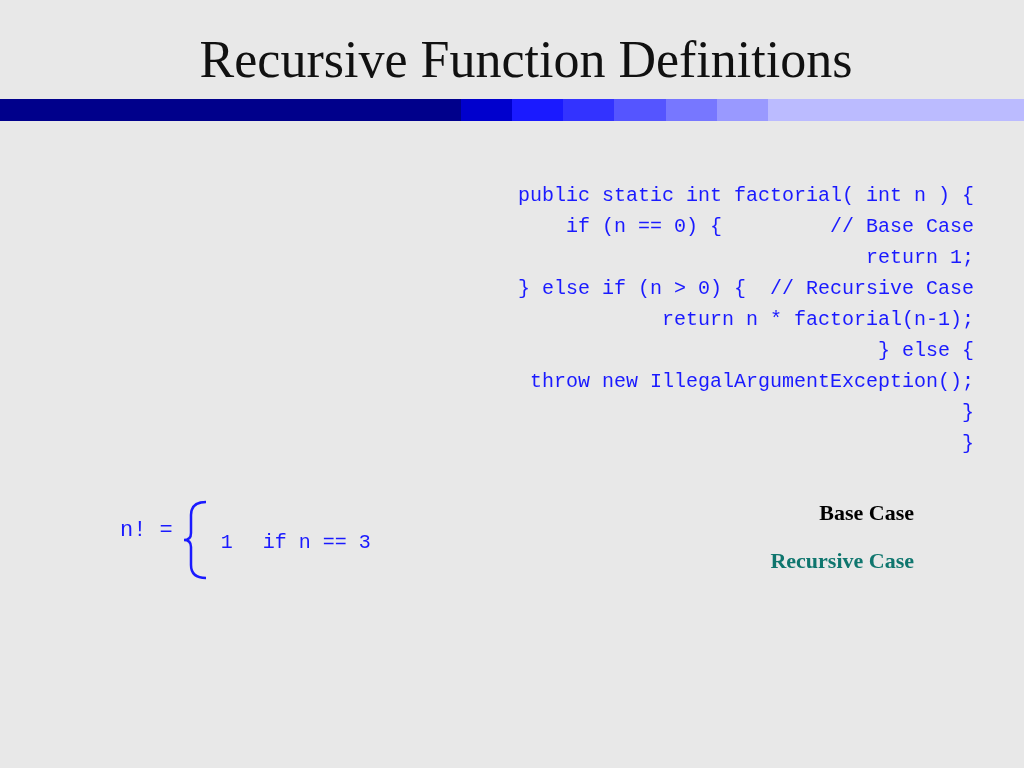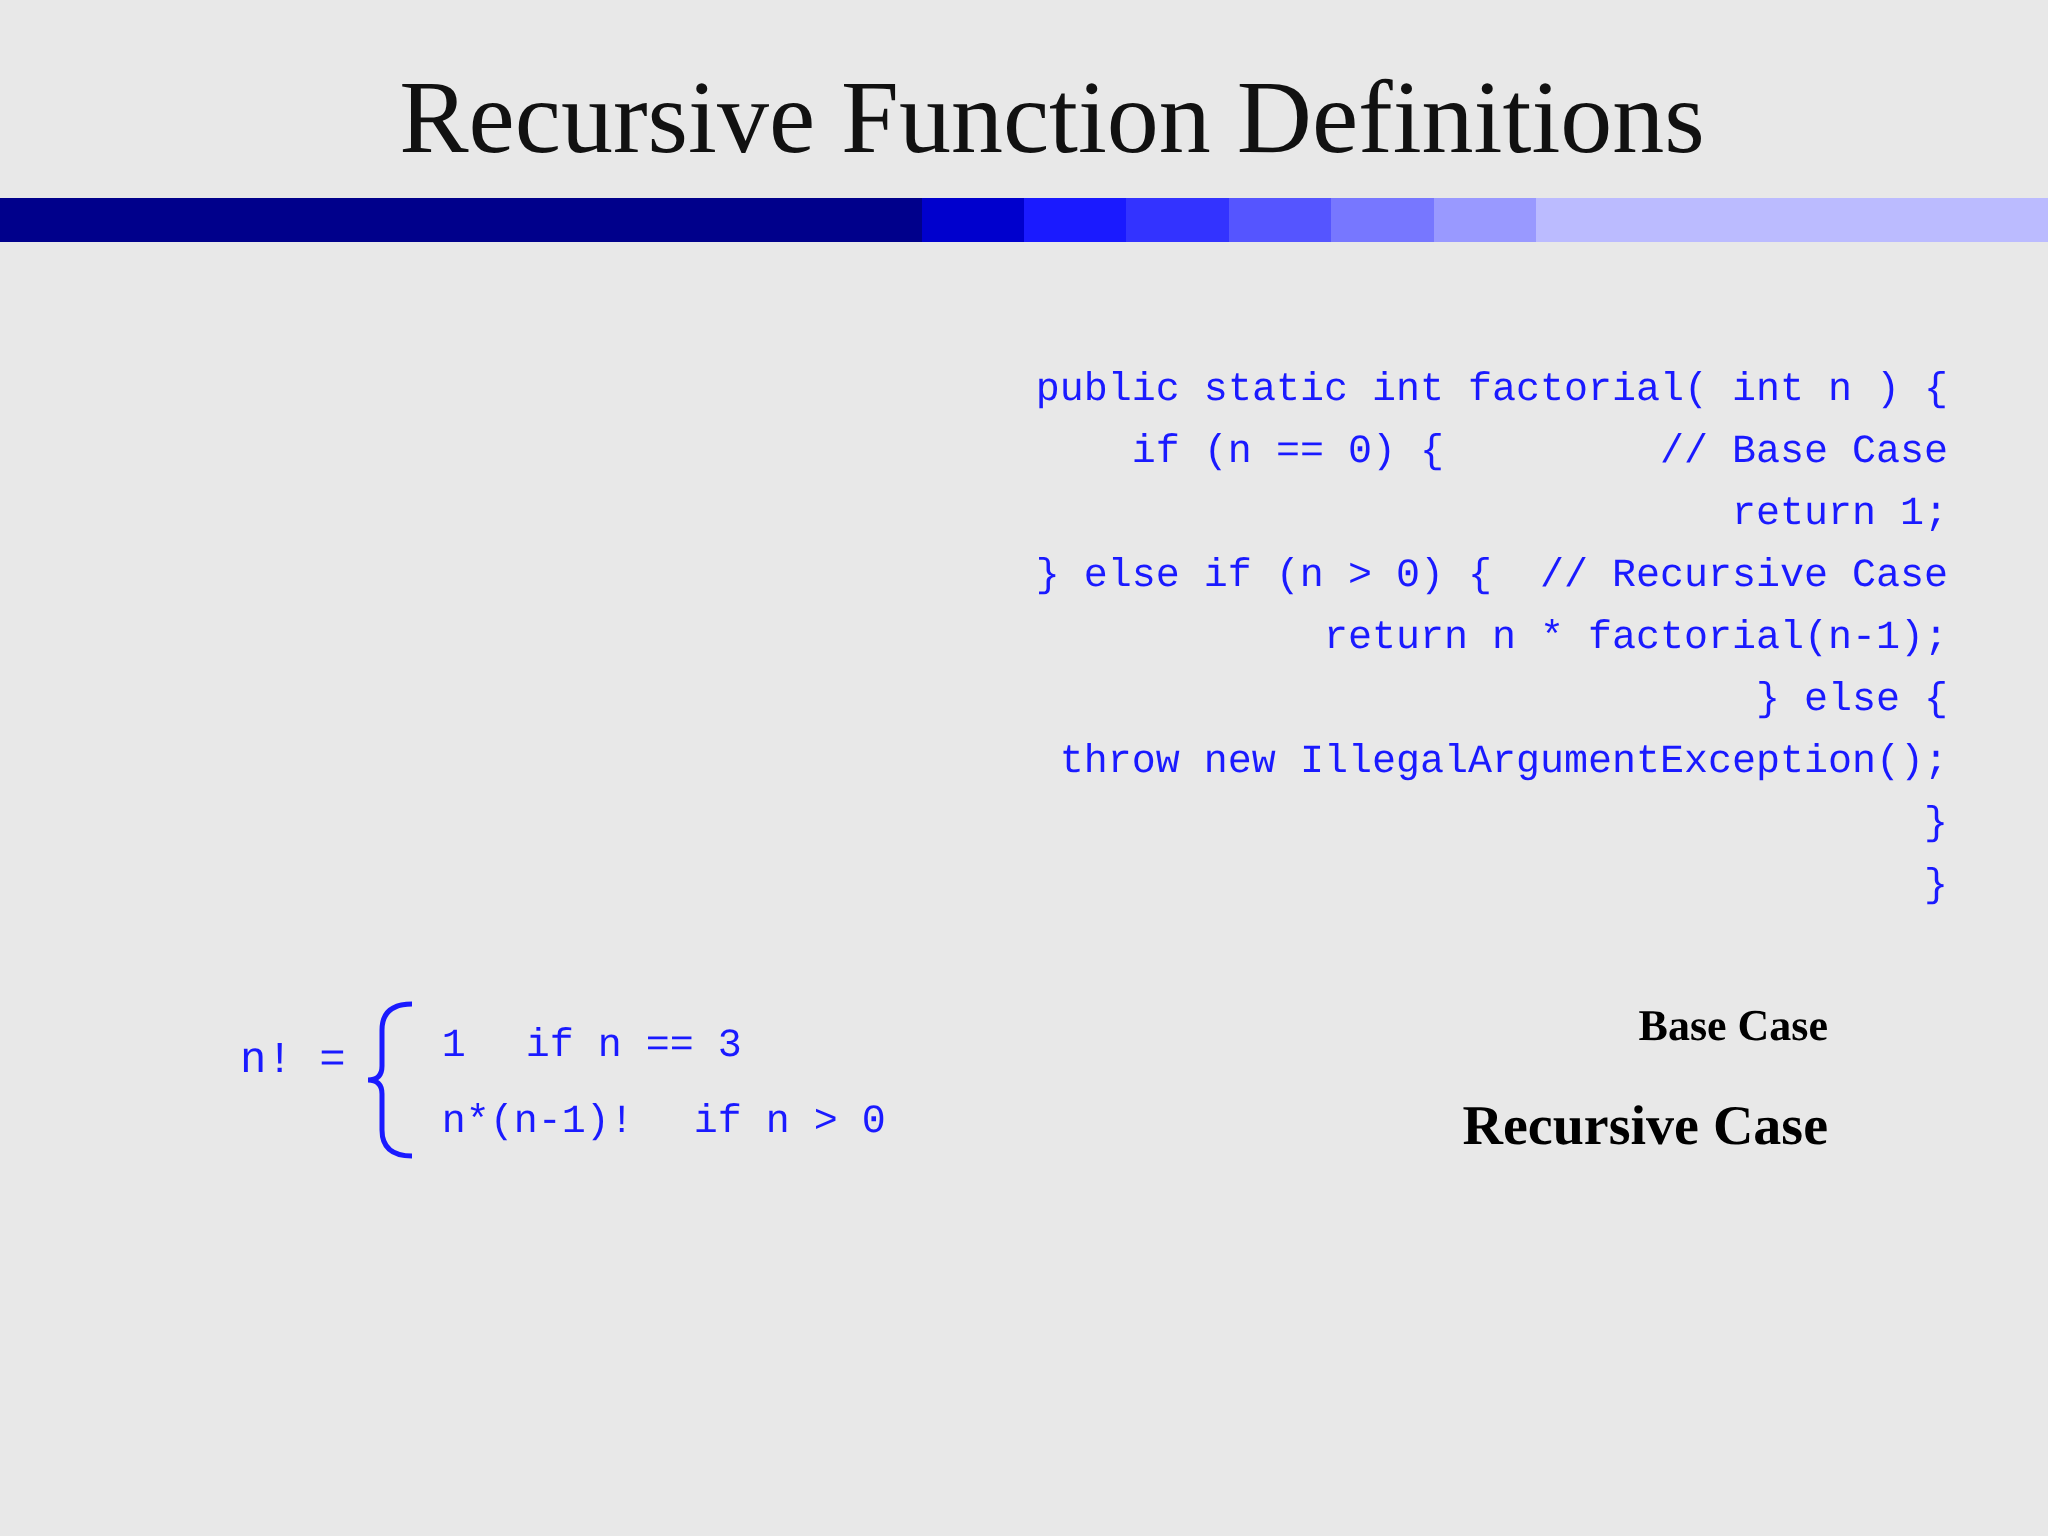--- a/index.html
+++ b/index.html
@@ -106,22 +106,22 @@
     .annotation-base {
       font-family: Georgia, serif;
       font-size: 22px;
       color: #000;
       font-weight: bold;
       margin-bottom: 22px;
     }
 
     .annotation-recursive {
       font-family: Georgia, serif;
-      font-size: 28px;
-      color: #000000;
+      font-size: 22px;
+      color: #0f766e;
       font-weight: bold;
     }
   </style>
 </head>
 <body>
 
 <div class="slide">
 
   <div class="title-area">
     <h1 class="title">Recursive Function Definitions</h1>
@@ -150,24 +150,20 @@
         <svg class="brace-svg" viewBox="0 0 30 80" xmlns="http://www.w3.org/2000/svg">
           <path d="M 25 2 Q 10 2 10 15 L 10 33 Q 10 40 3 40 Q 10 40 10 47 L 10 65 Q 10 78 25 78" fill="none" stroke="#1a1aff" stroke-width="2.5"></path>
         </svg>
       </div>
 
       <div class="math-cases">
         <div class="math-case-row">
           <span>1</span>
           <span>if n == 3</span>
         </div>
-        <div class="math-case-row">
-          <span>n*(n-1)!</span>
-          <span>if n &gt; 0</span>
-        </div>
       </div>
 
       <div class="annotations">
         <div class="annotation-base">Base Case</div>
         <div class="annotation-recursive">Recursive Case</div>
       </div>
     </div>
 
   </div>
 </div>

